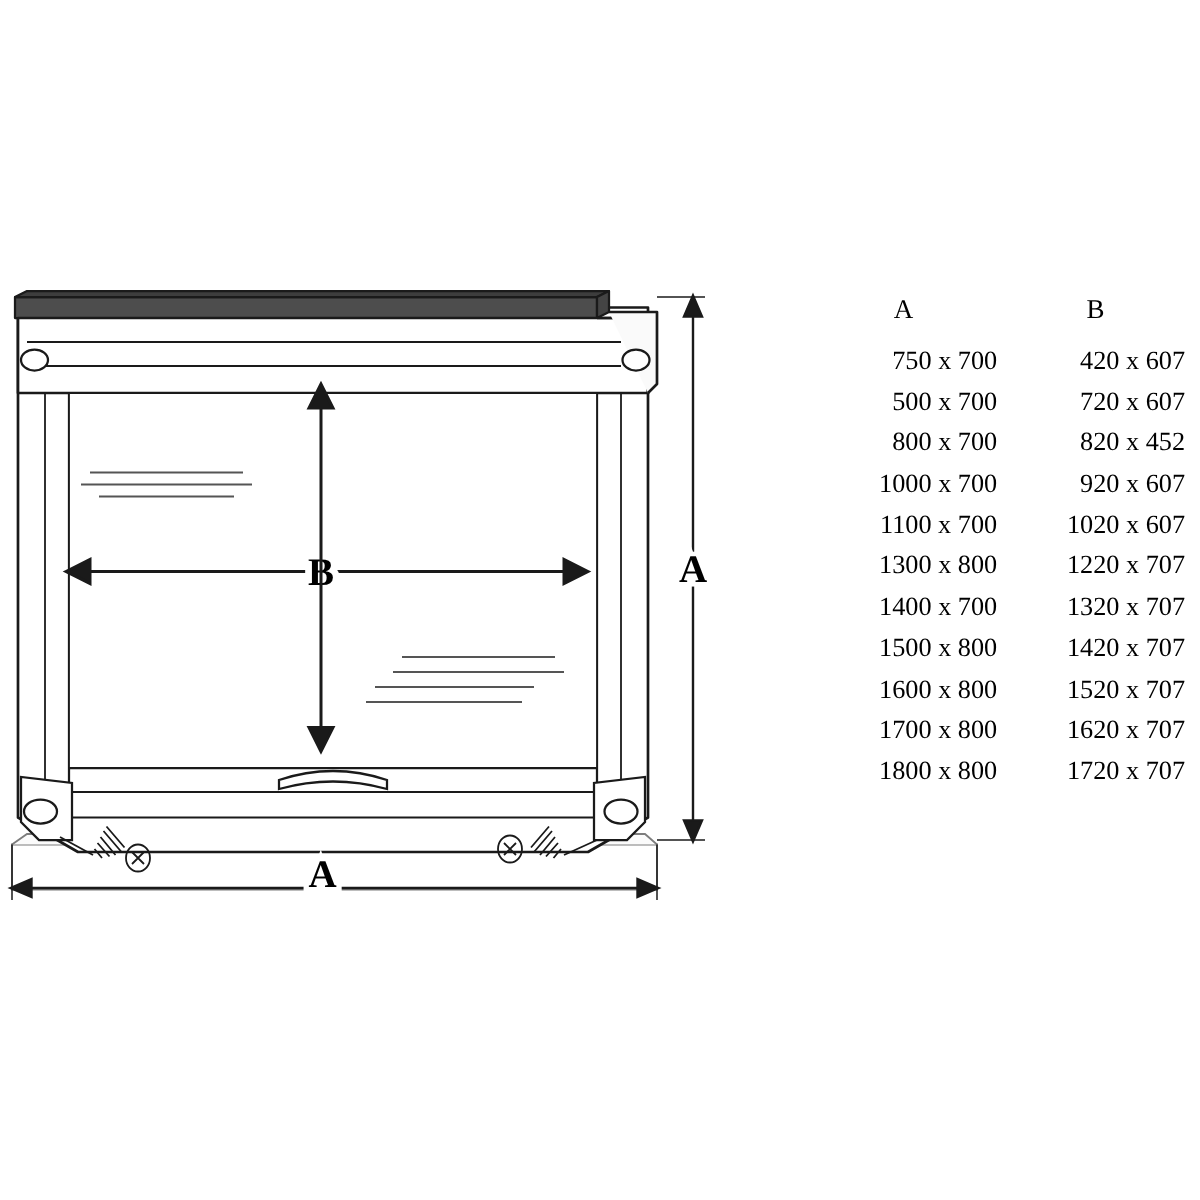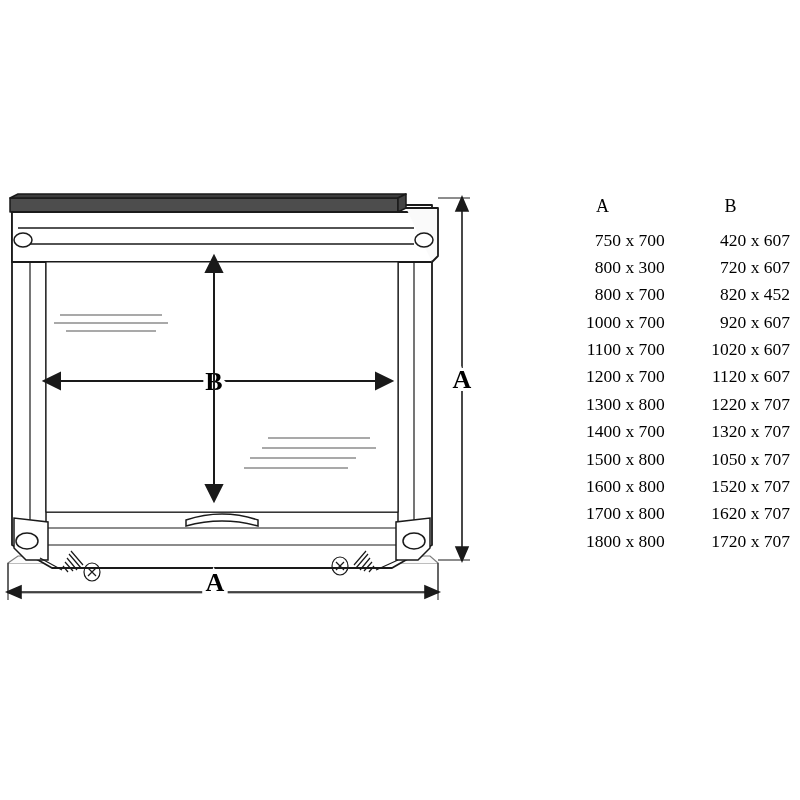--- a/index.html
+++ b/index.html
@@ -210,50 +210,46 @@
           <th class="col-a">A</th>
           <th class="col-b">B</th>
         </tr>
       </thead>
       <tbody>
         <tr>
           <td class="col-a">750 x 700</td>
           <td class="col-b">420 x 607</td>
         </tr>
         <tr>
-          <td class="col-a">800 x 300</td>
+          <td class="col-a">500 x 700</td>
           <td class="col-b">720 x 607</td>
         </tr>
         <tr>
           <td class="col-a">800 x 700</td>
           <td class="col-b">820 x 452</td>
         </tr>
         <tr>
           <td class="col-a">1000 x 700</td>
           <td class="col-b">920 x 607</td>
         </tr>
         <tr>
           <td class="col-a">1100 x 700</td>
           <td class="col-b">1020 x 607</td>
         </tr>
         <tr>
-          <td class="col-a">1200 x 700</td>
-          <td class="col-b">1120 x 607</td>
-        </tr>
-        <tr>
           <td class="col-a">1300 x 800</td>
           <td class="col-b">1220 x 707</td>
         </tr>
         <tr>
           <td class="col-a">1400 x 700</td>
           <td class="col-b">1320 x 707</td>
         </tr>
         <tr>
           <td class="col-a">1500 x 800</td>
-          <td class="col-b">1050 x 707</td>
+          <td class="col-b">1420 x 707</td>
         </tr>
         <tr>
           <td class="col-a">1600 x 800</td>
           <td class="col-b">1520 x 707</td>
         </tr>
         <tr>
           <td class="col-a">1700 x 800</td>
           <td class="col-b">1620 x 707</td>
         </tr>
         <tr>

